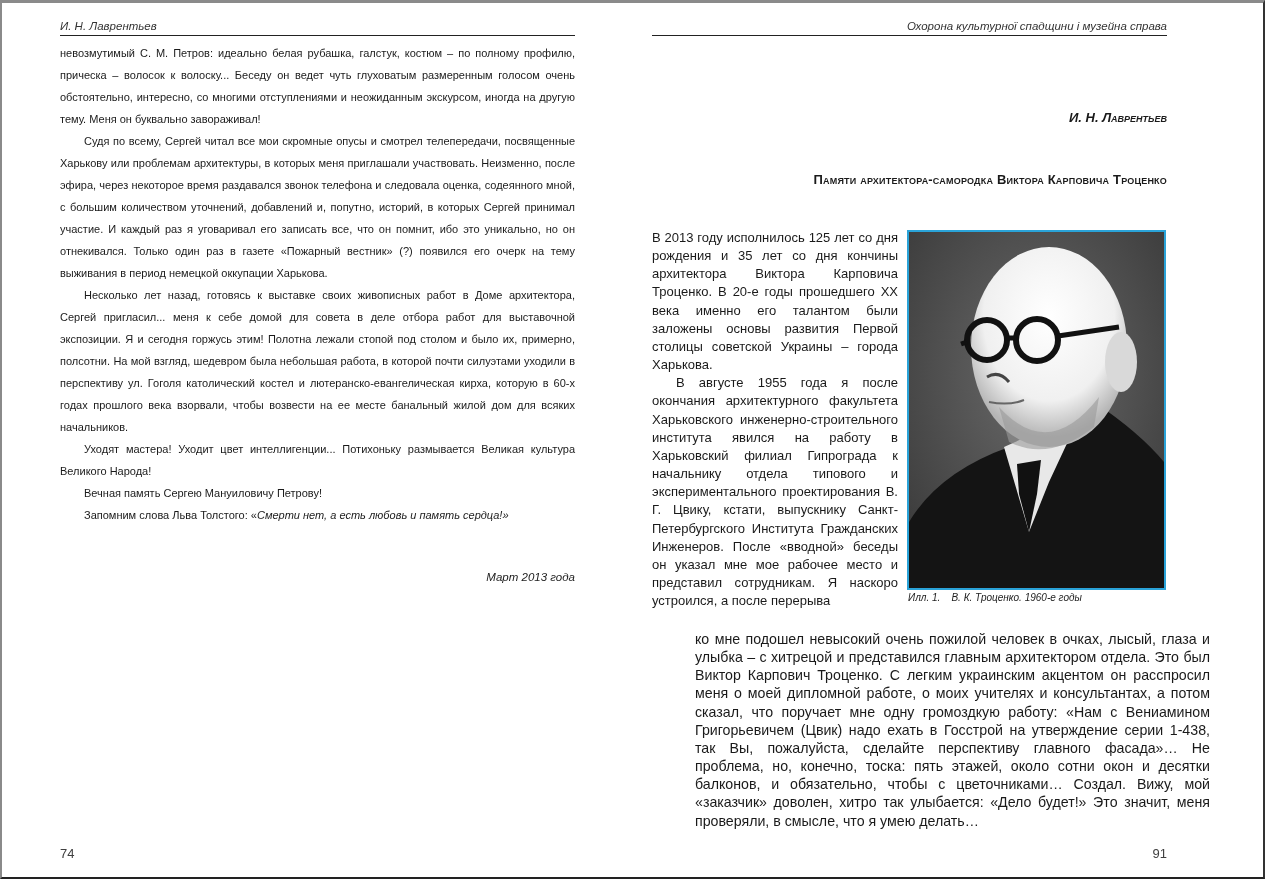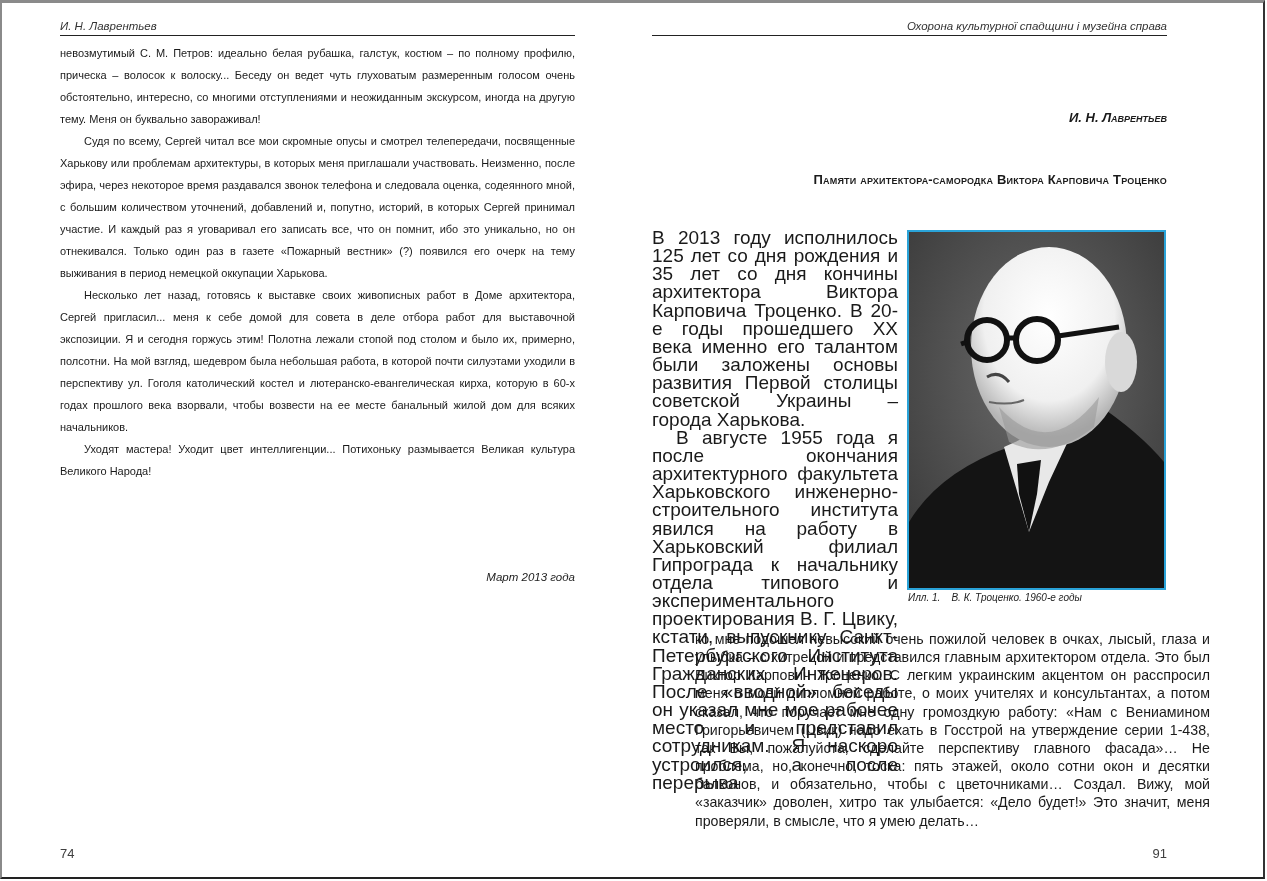--- a/index.html
+++ b/index.html
@@ -39,21 +39,21 @@
   .author-right {
     position:absolute; top:110px; right:0; font-weight:bold; font-style:italic;
     font-size:13px; font-variant:small-caps;
   }
   .article-title {
     position:absolute; top:172px; left:0; width:515px; text-align:right;
     font-weight:bold; font-size:13px; font-variant:small-caps; letter-spacing:0.2px;
   }
   .col-text {
     position:absolute; top:229px; left:0; width:246px;
-    font-size:19px; line-height:18.15px; text-align:justify;
+    font-size:13px; line-height:18.15px; text-align:justify;
   }
   .col-text p { margin:0; text-indent:24px; }
   .col-text p.noindent { text-indent:0; }
   .full-text {
     position:absolute; top:630px; left:0; width:515px;
     font-size:14.2px; line-height:18.15px; text-align:justify;margin-left:43px;
   }
   .full-text p { margin:0; }
   .figure {
     position:absolute; top:230px; left:255px; width:259px; height:360px;
@@ -70,20 +70,22 @@
 
 <div class="frame"></div>
 
 <div class="page page-left">
   <div class="running-head">И. Н. Лаврентьев</div>
   <div class="body-text">
     <p class="noindent">невозмутимый С. М. Петров: идеально белая рубашка, галстук, костюм – по полному профилю, прическа – волосок к волоску... Беседу он ведет чуть глуховатым размеренным голосом очень обстоятельно, интересно, со многими отступлениями и неожиданным экскурсом, иногда на другую тему. Меня он буквально завораживал!</p>
     <p>Судя по всему, Сергей читал все мои скромные опусы и смотрел телепередачи, посвященные Харькову или проблемам архитектуры, в которых меня приглашали участвовать. Неизменно, после эфира, через некоторое время раздавался звонок телефона и следовала оценка, содеянного мной, с большим количеством уточнений, добавлений и, попутно, историй, в которых Сергей принимал участие. И каждый раз я уговаривал его записать все, что он помнит, ибо это уникально, но он отнекивался. Только один раз в газете «Пожарный вестник» (?) появился его очерк на тему выживания в период немецкой оккупации Харькова.</p>
     <p>Несколько лет назад, готовясь к выставке своих живописных работ в Доме архитектора, Сергей пригласил... меня к себе домой для совета в деле отбора работ для выставочной экспозиции. Я и сегодня горжусь этим! Полотна лежали стопой под столом и было их, примерно, полсотни. На мой взгляд, шедевром была небольшая работа, в которой почти силуэтами уходили в перспективу ул. Гоголя католический костел и лютеранско-евангелическая кирха, которую в 60-х годах прошлого века взорвали, чтобы возвести на ее месте банальный жилой дом для всяких начальников.</p>
     <p>Уходят мастера! Уходит цвет интеллигенции... Потихоньку размывается Великая культура Великого Народа!</p>
+    <p>Вечная память Сергею Мануиловичу Петрову!</p>
+    <p><span>Запомним слова Льва Толстого: «</span><span class="quote-italic">Смерти нет, а есть любовь и память сердца!»</span></p>
   </div>
   <div class="date-line">Март 2013 года</div>
   <div class="page-number">74</div>
 </div>
 
 <div class="page page-right">
   <div class="running-head">Охорона культурної спадщини і музейна справа</div>
   <div class="author-right">И. Н. Лаврентьев</div>
   <div class="article-title">Памяти архитектора-самородка Виктора Карповича Троценко</div>
 

